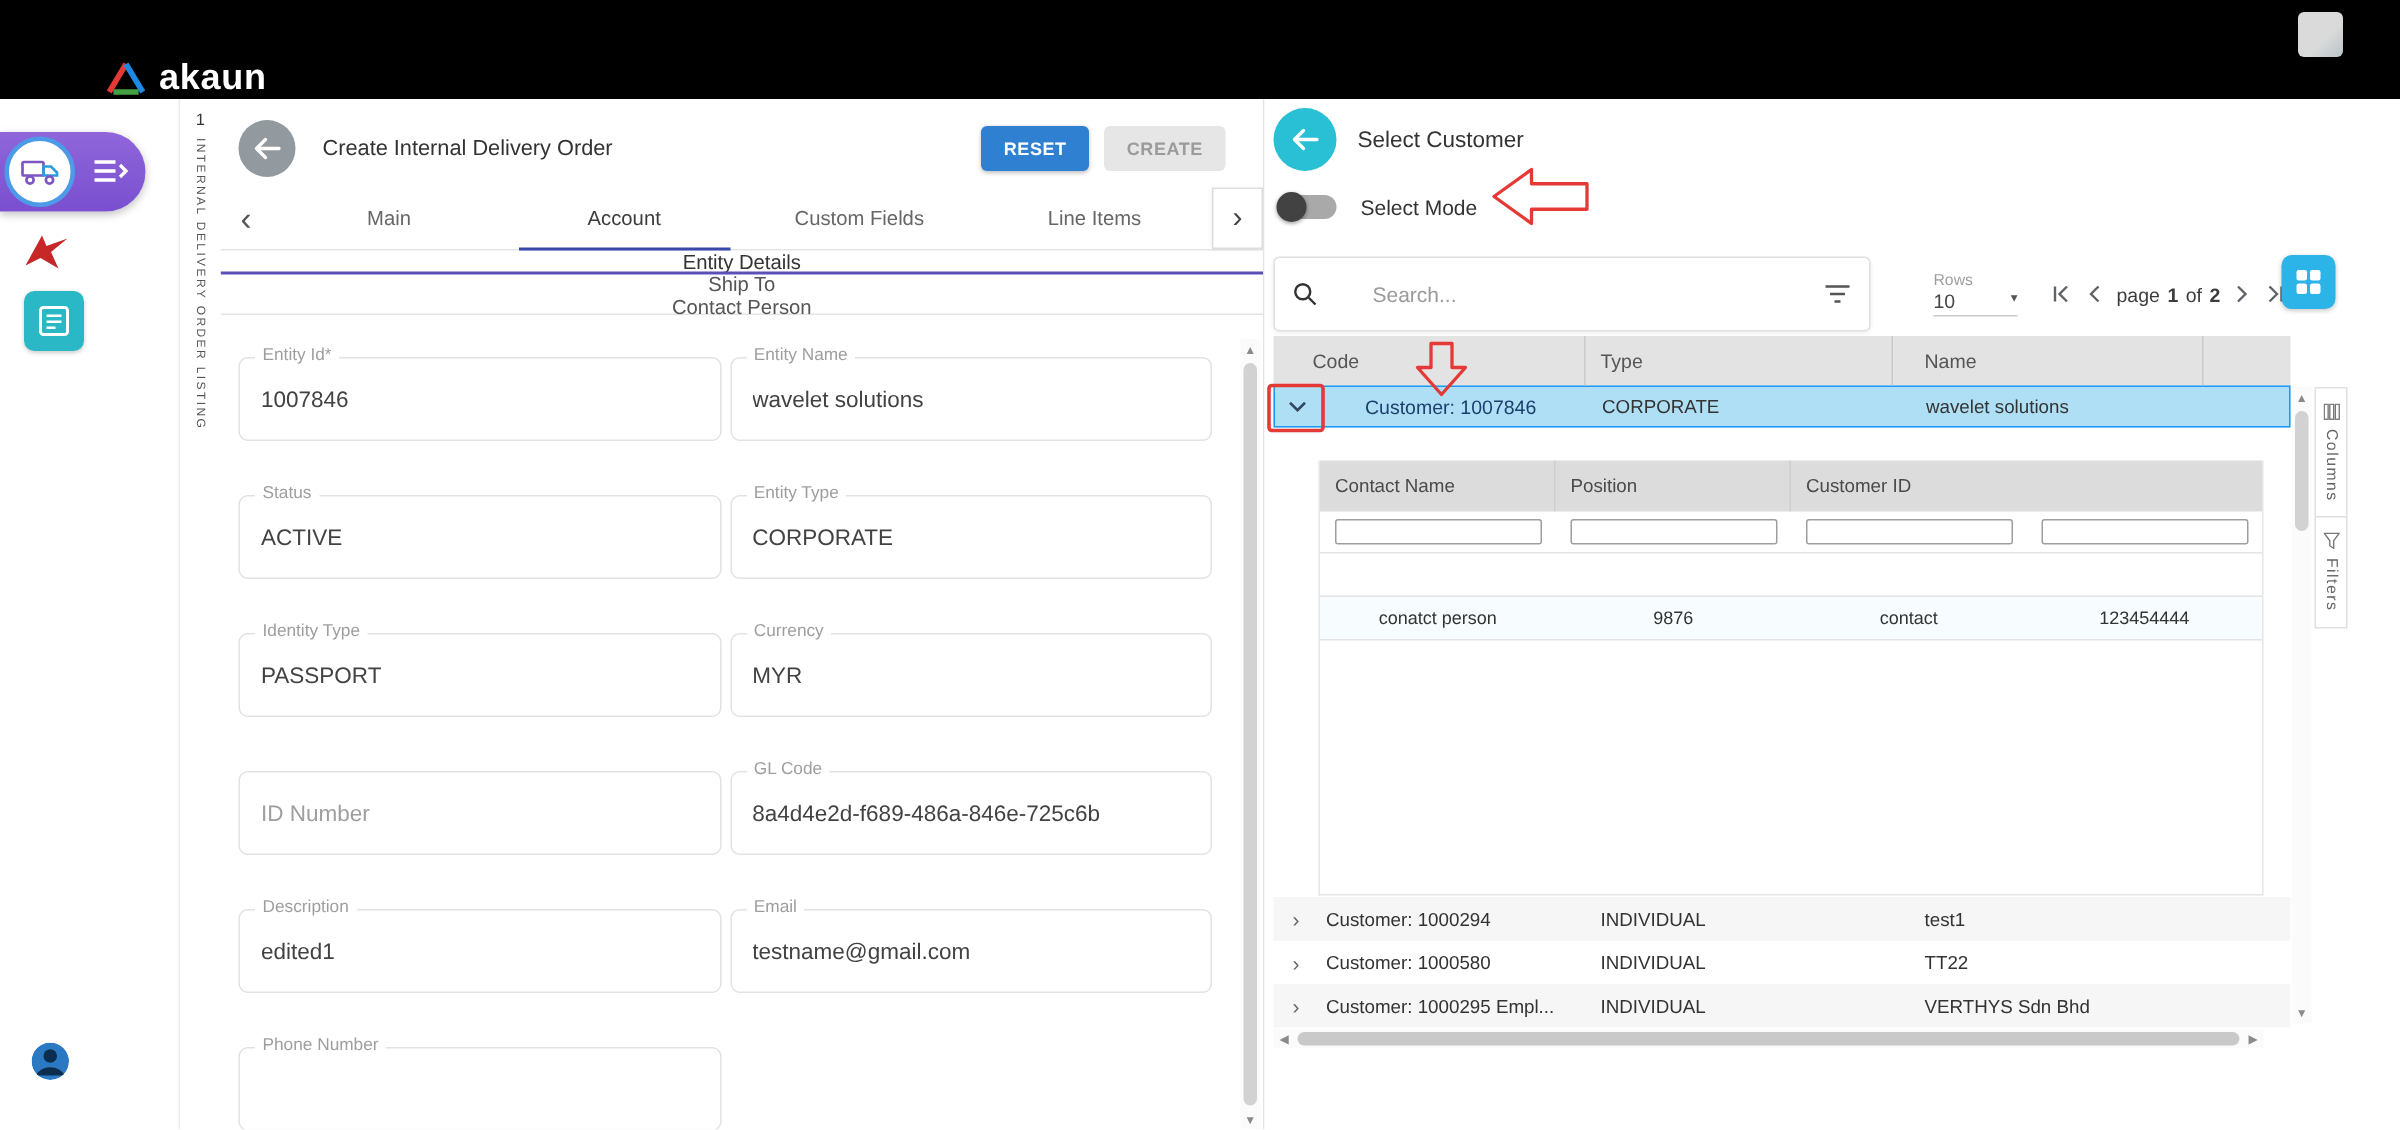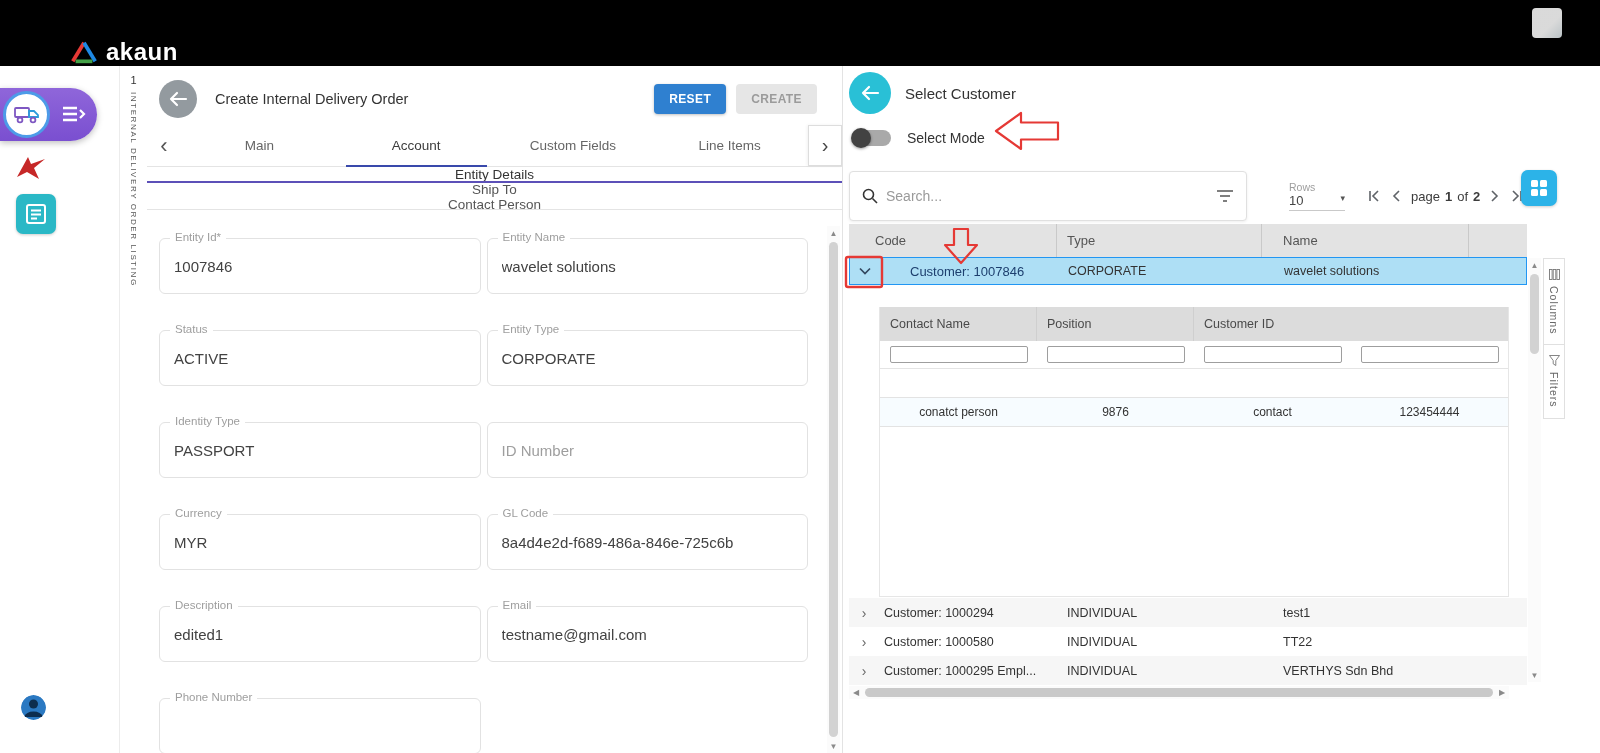--- a/index.html
+++ b/index.html
@@ -83,21 +83,21 @@
   .rp-title { margin-left:14px; font-size:15px; font-weight:500; color:#333; }
 
   .toggle-row { height:36px; display:flex; align-items:center; margin-top:6px; padding-left:4px; }
   .toggle { position:relative; width:38px; height:16px; background:#a9a9a9; border-radius:8px; cursor:pointer; flex:none; }
   .toggle-knob { position:absolute; left:-2px; top:-2px; width:20px; height:20px; border-radius:50%;
     background:#424242; box-shadow:0 1px 3px rgba(0,0,0,.4); }
   .toggle-label { margin-left:16px; font-size:14px; color:#333; }
 
   .rp-controls { display:flex; align-items:center; margin-top:14px; height:52px; }
   .searchbox { width:398px; height:50px; border:1px solid #e0e0e0; border-radius:4px; background:#fff;
-    box-shadow:0 1px 3px rgba(0,0,0,.07); display:flex; align-items:center; padding:0 12px; }
+    box-shadow:0 1px 3px rgba(0,0,0,.07); display:flex; align-items:center; padding:0 12px;gap:29px; }
   .searchbox input { flex:1; border:none; outline:none; font-size:14px; margin-left:8px; color:#333; font-family:inherit; }
   .searchbox input::placeholder { color:#9a9a9a; }
   .rows-ctl { margin-left:42px; width:56px; }
   .rows-label { font-size:10.5px; color:#9e9e9e; }
   .rows-select { display:flex; align-items:flex-start; border-bottom:1px solid #c9c9c9; padding-bottom:2px; cursor:pointer; }
   .rows-value { font-size:13px; color:#444; }
   .rows-caret { margin-left:auto; font-size:9px; color:#555; }
   .pagination { margin-left:18px; display:flex; align-items:center; font-size:13px; color:#3c3c3c; }
   .pg-btn { width:22px; height:22px; display:grid; place-items:center; cursor:pointer; }
   .pg-text { margin:0 4px; display:flex; gap:5px; align-items:baseline; }
@@ -258,25 +258,25 @@
       </div>
       <div class="field">
         <span class="flabel">Entity Type</span>
         <input class="fvalue" value="CORPORATE" style="">
       </div>
       <div class="field">
         <span class="flabel">Identity Type</span>
         <input class="fvalue" value="PASSPORT" style="">
       </div>
       <div class="field">
-        <input class="fvalue" placeholder="ID Number" style="">
-      </div>
-      <div class="field">
         <span class="flabel">Currency</span>
         <input class="fvalue" value="MYR" style="">
+      </div>
+      <div class="field">
+        <input class="fvalue" placeholder="ID Number" style="">
       </div>
       <div class="field">
         <span class="flabel">GL Code</span>
         <input class="fvalue" value="8a4d4e2d-f689-486a-846e-725c6b" style="">
       </div>
       <div class="field">
         <span class="flabel">Description</span>
         <input class="fvalue" value="edited1" style="">
       </div>
       <div class="field">

